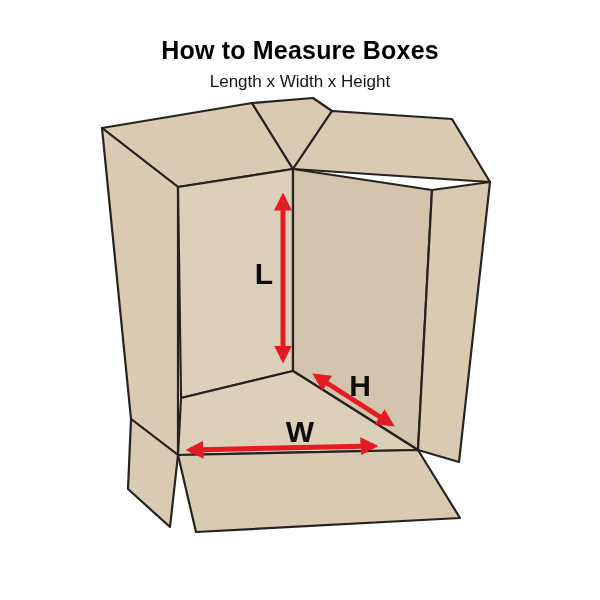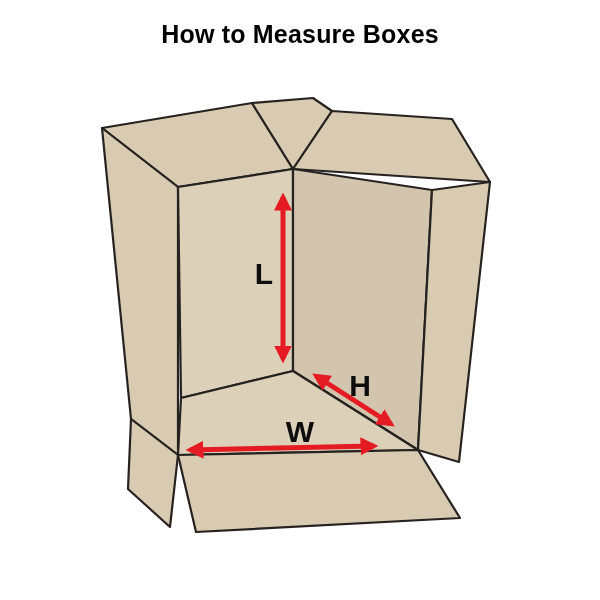--- a/index.html
+++ b/index.html
@@ -1,35 +1,36 @@
 <!DOCTYPE html>
 <html><head>
 <meta charset="utf-8">
 <style>
   html,body{margin:0;padding:0;background:#ffffff;}
   .page{
     position:relative;width:600px;height:600px;background:#ffffff;
     font-family:"Liberation Sans",sans-serif;overflow:hidden;
   }
-  .header{position:absolute;top:0;left:0;width:600px;text-align:center;padding-top:20px;}
+  .header{position:absolute;top:0;left:0;width:600px;text-align:center;padding-top:36px;}
   .title{font-size:25px;font-weight:bold;color:#000000;letter-spacing:.2px;}
   .subtitle{font-size:17px;color:#141414;margin-top:7px;}
   svg.box-svg{position:absolute;left:0;top:0;}
   svg.box-svg polygon{stroke-width:2.2;stroke-linejoin:round;}
   svg.box-svg line.arrow{stroke-width:5;}
   svg.box-svg text.dim-label{font-size:30px;font-weight:bold;text-anchor:middle;
     font-family:"Liberation Sans",sans-serif;}
 </style>
 </head>
 <body>
 
 <div class="page">
 
   <div class="header">
     <div class="title">How to Measure Boxes</div>
+    <div class="subtitle">Length x Width x Height</div>
   </div>
 
   <svg class="box-svg" width="600" height="600" viewBox="0 0 600 600">
     <defs>
       <marker id="ah" viewBox="0 0 10 10" refX="7.5" refY="5" markerWidth="3.6" markerHeight="3.6" orient="auto-start-reverse">
         <path d="M0 0 L10 5 L0 10 z" fill="#e51b24"></path>
       </marker>
     </defs>
 
     <polygon points="102,128 252,103 293,169 178,187" fill="#d8cbb2" stroke="#262220"></polygon>

